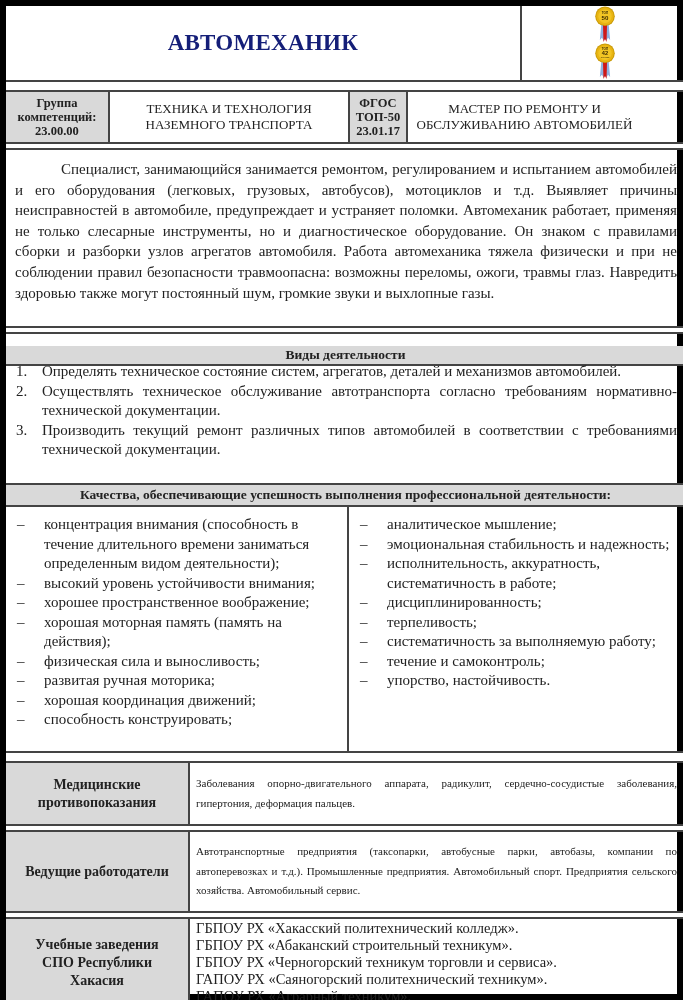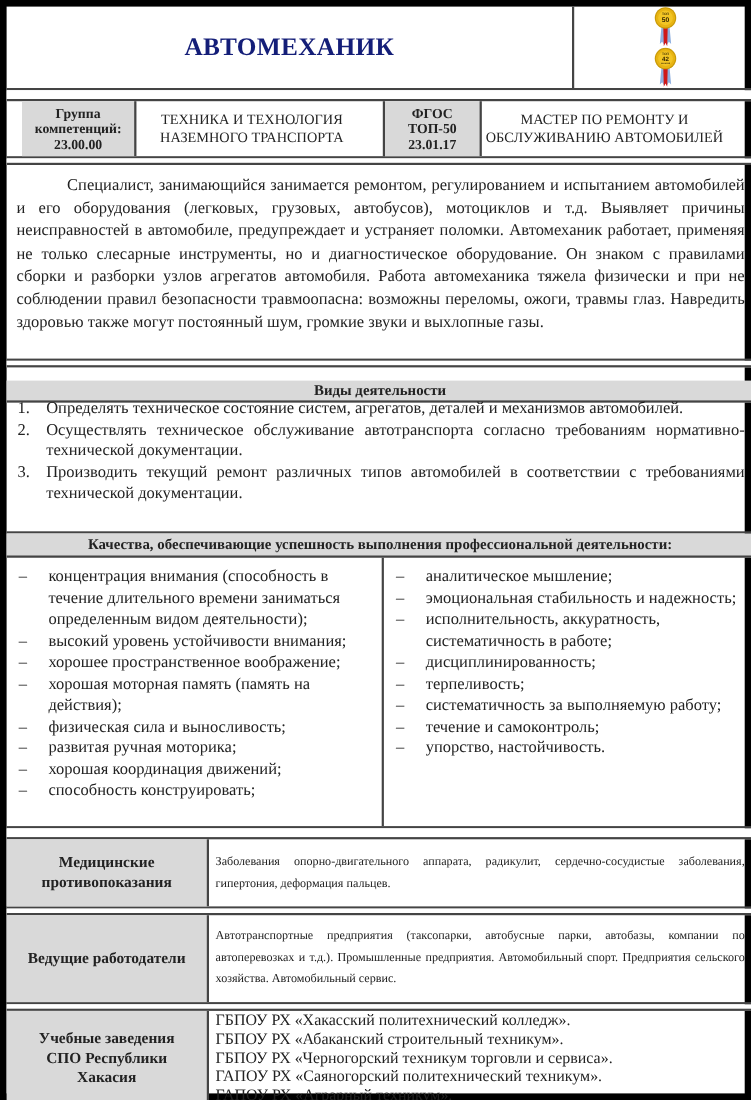--- a/index.html
+++ b/index.html
@@ -18,24 +18,24 @@
   .title { font-size: 23px; font-weight: bold; color: #141e78; letter-spacing: 0.3px; }
   #medals-cell { left: 518px; width: 161px; justify-content: space-around; padding: 0 6px; flex-direction: column; }
   .medal { width: 42px; height: 72px; }
 
   #gap1 { top: 76px; height: 10px; }
 
   
   #info-row { top: 86px; height: 52px; }
   .info-label { font-size: 12.5px; font-weight: bold; line-height: 14px; color: #222; }
   .info-text { font-size: 13px; line-height: 16px; color: #222; }
-  #group-cell { left: 14px; width: 104px; }
+  #group-cell { left: 0; width: 104px; }
   #group-name-cell { left: 104px; width: 240px; }
-  #fgos-cell { left: 344px; width: 88px; }
-  #prof-cell { left: 431px; width: 225px; border-radius: 16px; }
+  #fgos-cell { left: 344px; width: 58px; }
+  #prof-cell { left: 406px; width: 225px; border-radius: 16px; }
 
   #gap2 { top: 138px; height: 6px; }
 
   
   #desc-row { top: 144px; height: 178px; padding: 9px 8px 0 9px; }
   .desc { font-size: 15px; line-height: 20.6px; text-align: justify; text-indent: 46px; color: #222; }
 
   #gap3 { top: 322px; height: 6px; }
 
   

